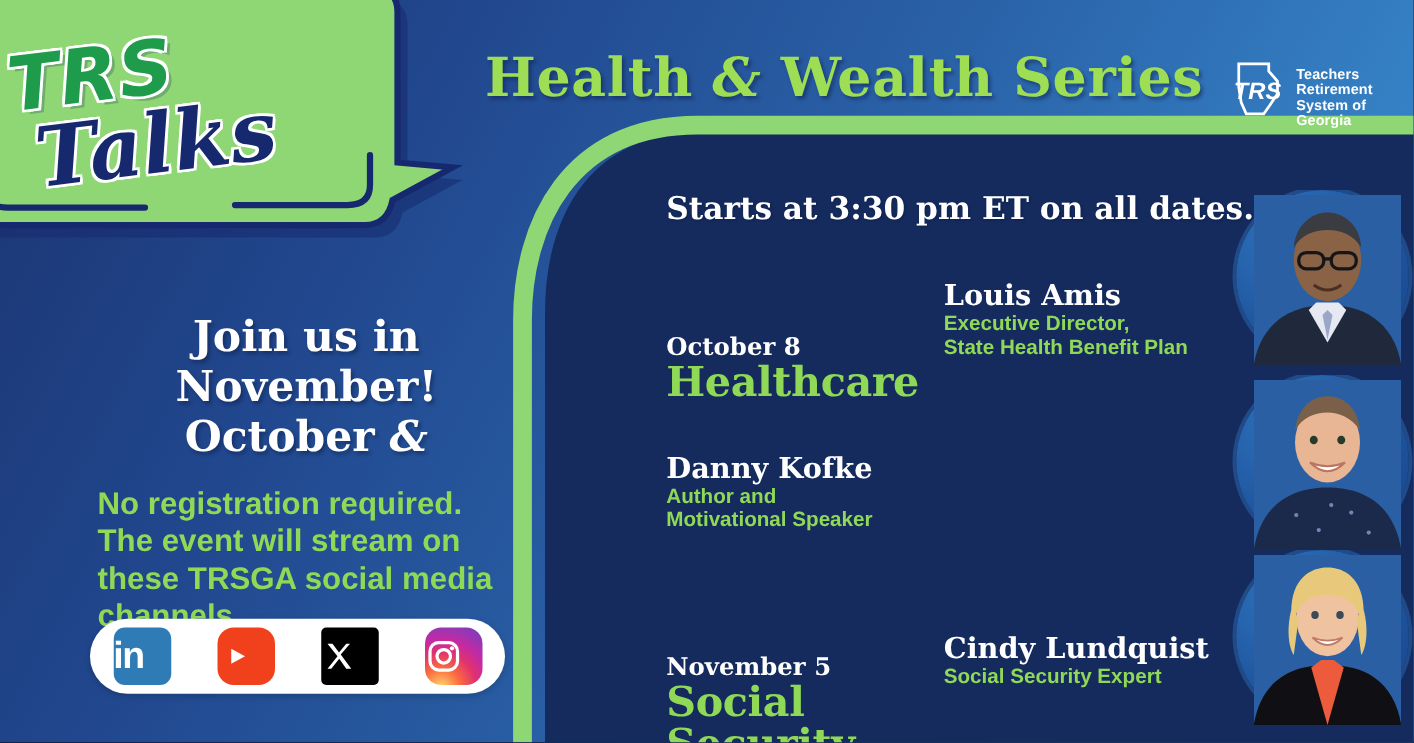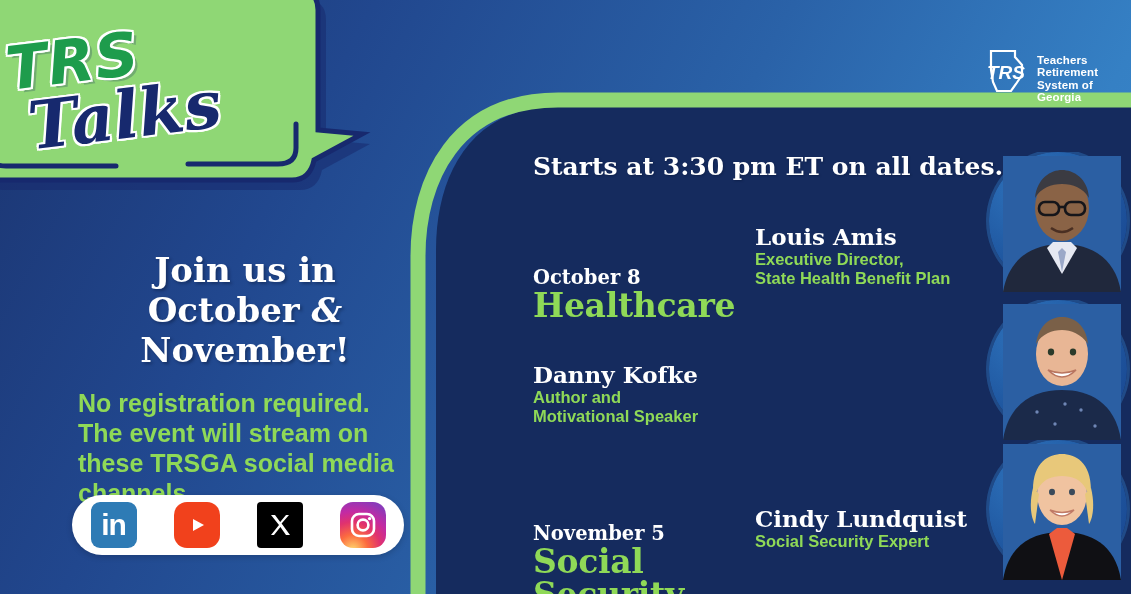--- a/index.html
+++ b/index.html
@@ -60,21 +60,21 @@
     font-family:"Liberation Sans",sans-serif;
   }
   
   .social-pill{
     position:absolute;left:72px;top:495px;width:332px;height:60px;
     background:#ffffff;border-radius:30px;
     display:flex;align-items:center;justify-content:space-around;
     box-shadow:0 2px 6px rgba(0,0,0,.18);
   }
   .sicon{width:46px;height:46px;border-radius:9px;position:relative;
-         display:flex;align-items:center;justify-content:center;}
+         display:flex;align-items:center;justify-content:flex-start;}
   .si-linkedin{background:#2e7bb5;}
   .si-linkedin .li{color:#fff;font-family:"Liberation Sans",sans-serif;
      font-weight:bold;font-size:30px;line-height:30px;letter-spacing:-1px;}
   .si-youtube{background:#f1411c;border-radius:13px;}
   .si-x{background:#000000;border-radius:4px;}
   .si-instagram{
     border-radius:13px;
     background:radial-gradient(circle at 28% 104%, #ffd86f 0%, #fc6b3f 26%, #e0326e 48%, #c32aa3 66%, #8a3ab9 88%);
   }
   
@@ -135,40 +135,43 @@
                Q344 196 326 196 L30 196 Q6 196 6 176 Z" fill="#17296e" transform="translate(8,10)" opacity="0.55"></path>
       <path d="M6 26 Q6 6 30 6 L332 6 Q352 6 352 26 L352 146 L396 150 L348 176
                Q344 196 326 196 L30 196 Q6 196 6 176 Z" fill="#8fd775" stroke="#17296e" stroke-width="5"></path>
       <path d="M22 138 L22 168 Q22 182 40 182 L150 182" fill="none" stroke="#17296e" stroke-width="5" stroke-linecap="round"></path>
       <path d="M330 140 L330 164 Q330 180 312 180 L222 180" fill="none" stroke="#17296e" stroke-width="5" stroke-linecap="round"></path>
     </svg>
     <div class="trs-word">TRS</div>
     <div class="talks-word">Talks</div>
   </div>
 
+  <div class="series-title">
+    <span>Health </span><span class="amp">&amp;</span><span> Wealth Series</span>
+  </div>
 
   <div class="logo">
     <div class="logo-mark">
       <svg width="44" height="46" viewBox="0 0 44 46">
         <path d="M6 3 L30 3 L30 9 L37 17 L37 27 L31 36 L26 43 L12 43 L8 34 L6 22 Z" fill="none" stroke="#ffffff" stroke-width="2.2"></path>
         <text x="21" y="31" text-anchor="middle" fill="#ffffff" font-family="Liberation Sans, sans-serif" font-size="19" font-weight="bold" font-style="italic">TRS</text>
       </svg>
     </div>
     <div class="logo-text">
       <div>Teachers</div>
       <div>Retirement</div>
       <div>System of</div>
       <div>Georgia</div>
     </div>
   </div>
 
   <div class="join">
     <div>Join us in</div>
+    <div>November!</div>
     <div><span>October </span><span class="amp">&amp;</span></div>
-    <div>November!</div>
   </div>
 
   <div class="noreg">No registration required. The event will stream on these TRSGA social media channels.</div>
 
   <div class="social-pill">
     <div class="sicon si-linkedin">
       <span class="li">in</span>
     </div>
     <div class="sicon si-youtube">
       <svg width="30" height="22" viewBox="0 0 30 22">

